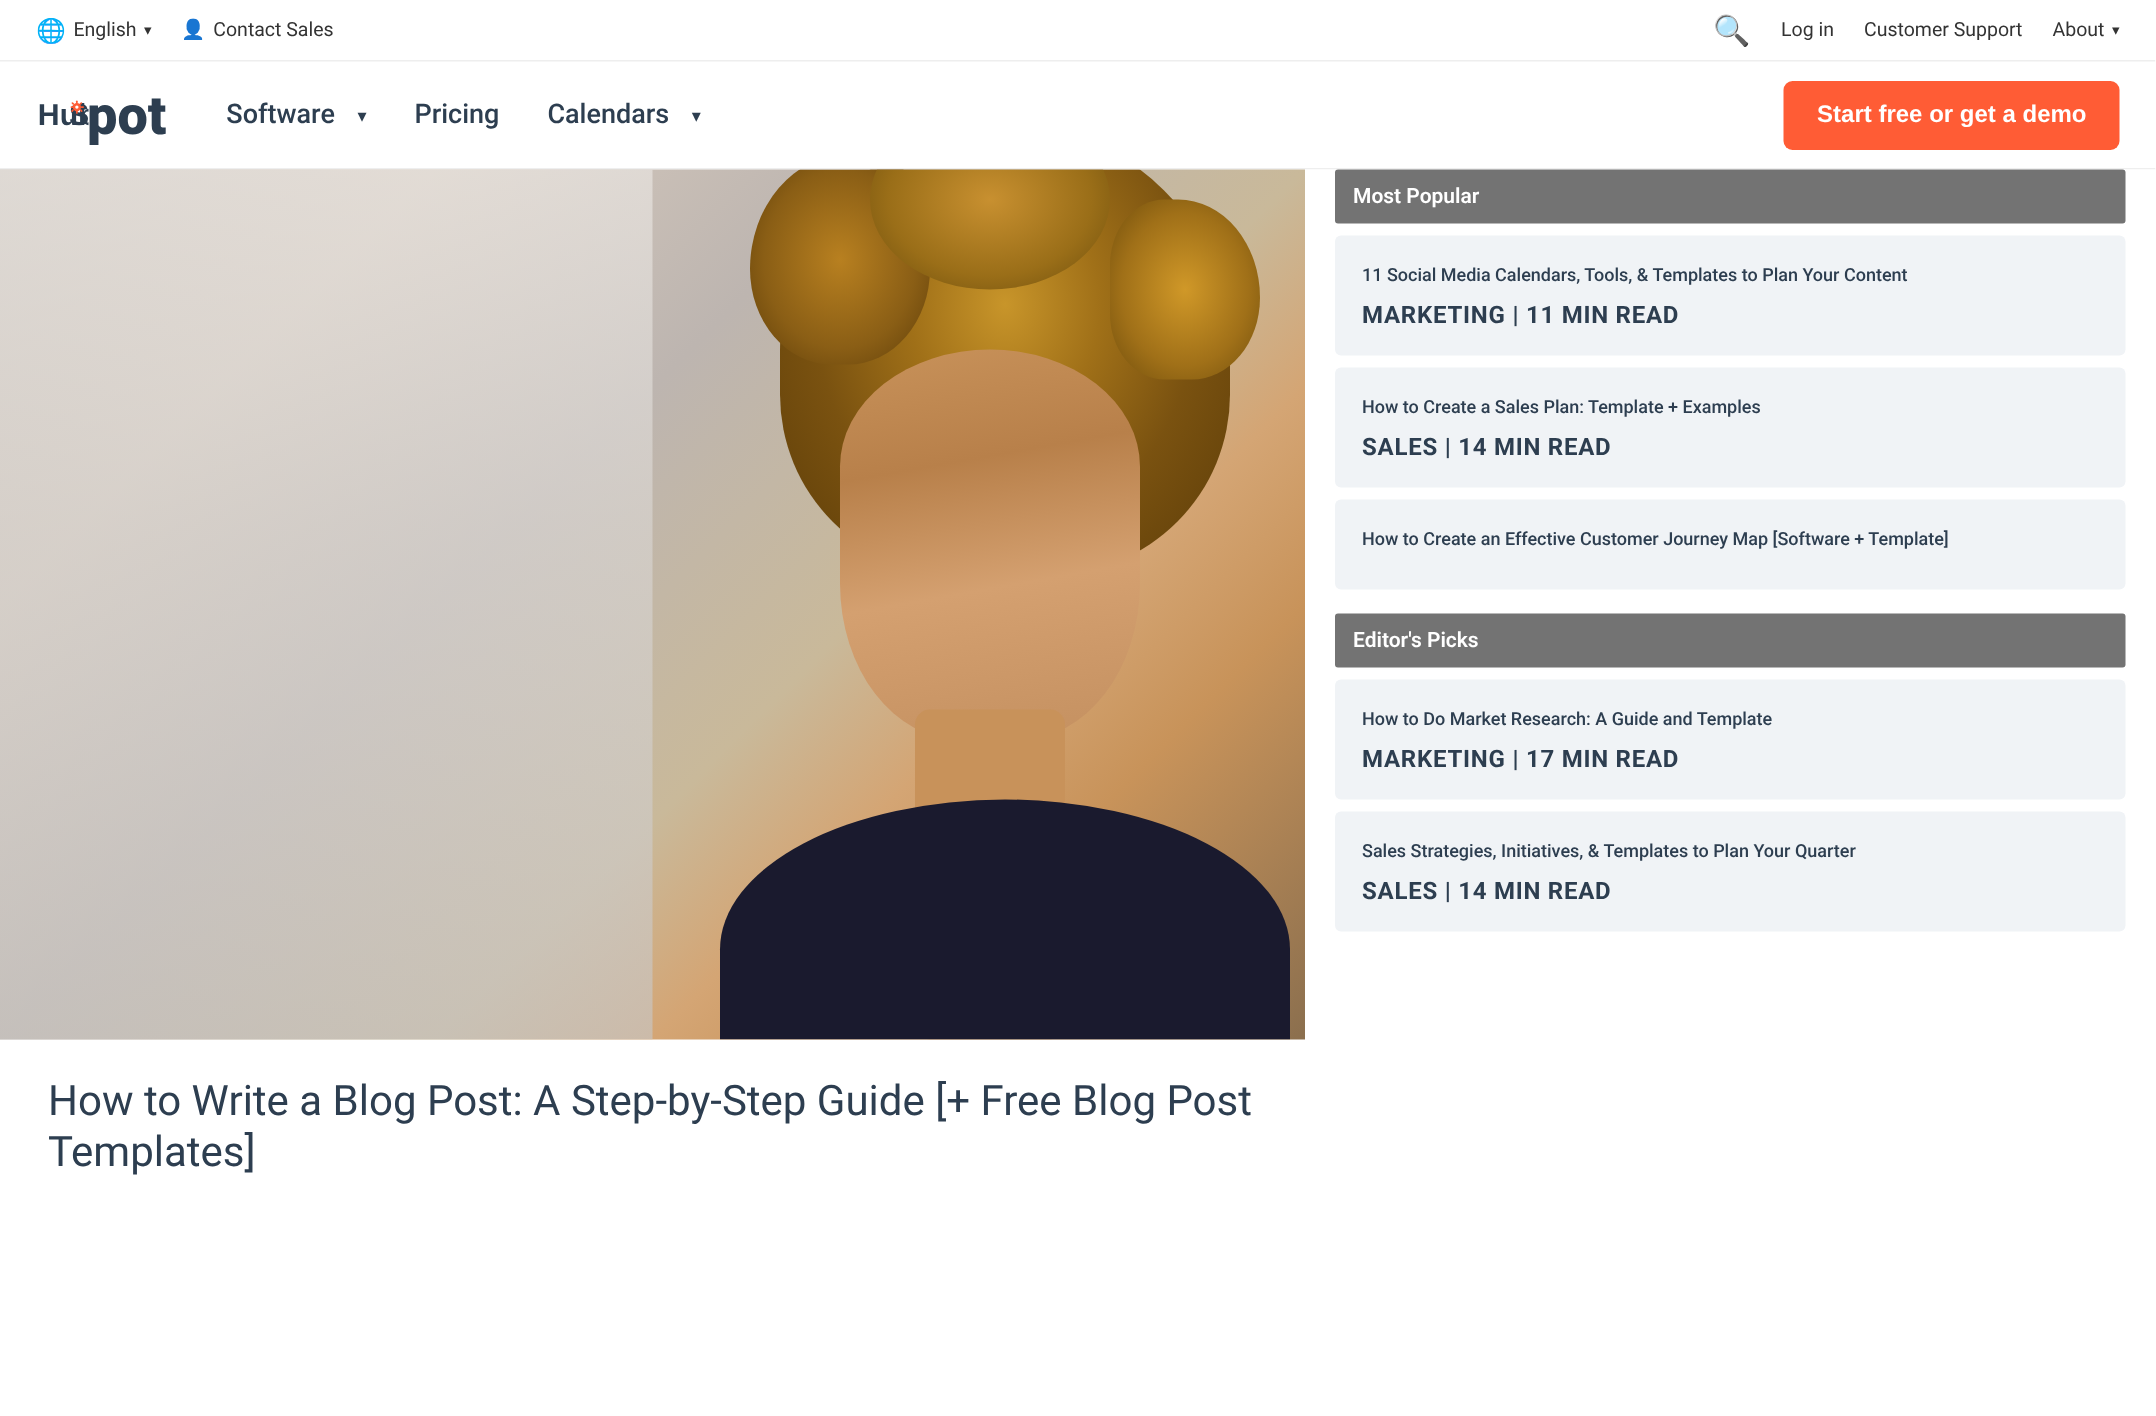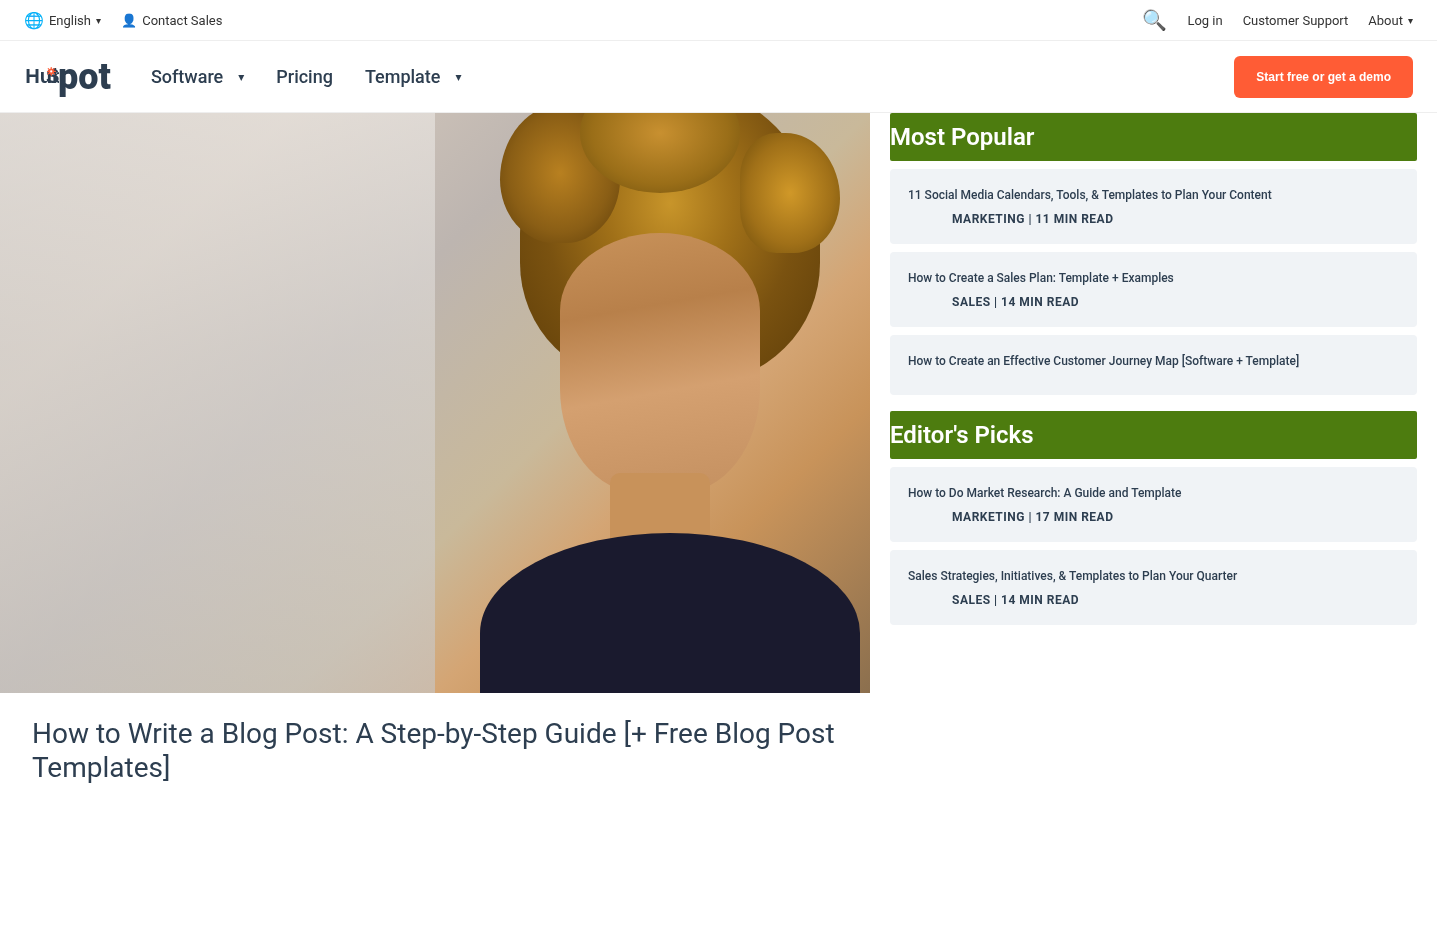--- a/index.html
+++ b/index.html
@@ -35,21 +35,21 @@
 
     .nav-links { display: flex; align-items: center; gap: 32px; }
     .nav-link { display: flex; align-items: center; gap: 15px; font-size: 18px; font-weight: 500; color: #2d3e50; cursor: pointer; text-decoration: none; padding: 8px 0; }
 
     .nav-cta {
       background: #ff5c35;
       color: #fff;
       border: none;
       padding: 14px 22px;
       border-radius: 6px;
-      font-size: 12px;
+      font-size: 16px;
       font-weight: 600;
       cursor: pointer;
       white-space: nowrap;
     }
 
     
     .content-area {
       display: flex;
       width: 100%;
     }
@@ -80,49 +80,48 @@
     }
 
     
     .sidebar {
       flex: 1;
       padding: 0 20px;
       background: #fff;
     }
 
     .sidebar-section-header {
-      background: #4d7c0f;
+      background: #737373;
       color: #fff;
-      padding: 10px 0;
-      font-size: 24px;
+      padding: 10px 12px;
+      font-size: 14px;
       font-weight: 600;
       margin-bottom: 8px;
       border-radius: 2px;
     }
 
     .sidebar-card {
       background: #f0f3f6;
       border-radius: 4px;
       padding: 18px 18px;
       margin-bottom: 8px;
       cursor: pointer;
     }
     .sidebar-card-title {
       font-size: 12px;
       font-weight: 500;
       color: #2d3e50;
       line-height: 1.4;
       margin-bottom: 8px;
     }
     .sidebar-card-meta {
-      font-size: 12px;
+      font-size: 16px;
       font-weight: 700;
       color: #2d3e50;
       letter-spacing: 0.5px;
-      margin-left: 44px;
     }
 
     .sidebar-section { margin-bottom: 16px; }
 
     
     .search-icon-wrapper {
       cursor: pointer;
       color: #ff5c35;
       font-size: 20px;
     }
@@ -182,21 +181,21 @@
 
     <div class="nav-links">
       <a class="nav-link">
         <span>Software</span>
         <span style="font-size:12px;">▾</span>
       </a>
       <a class="nav-link">
         <span>Pricing</span>
       </a>
       <a class="nav-link">
-        <span>Template</span>
+        <span>Calendars</span>
         <span style="font-size:12px;">▾</span>
       </a>
     </div>
   </div>
 
   <button class="nav-cta">Start free or get a demo</button>
 </nav>
 
 <div class="content-area">
 

